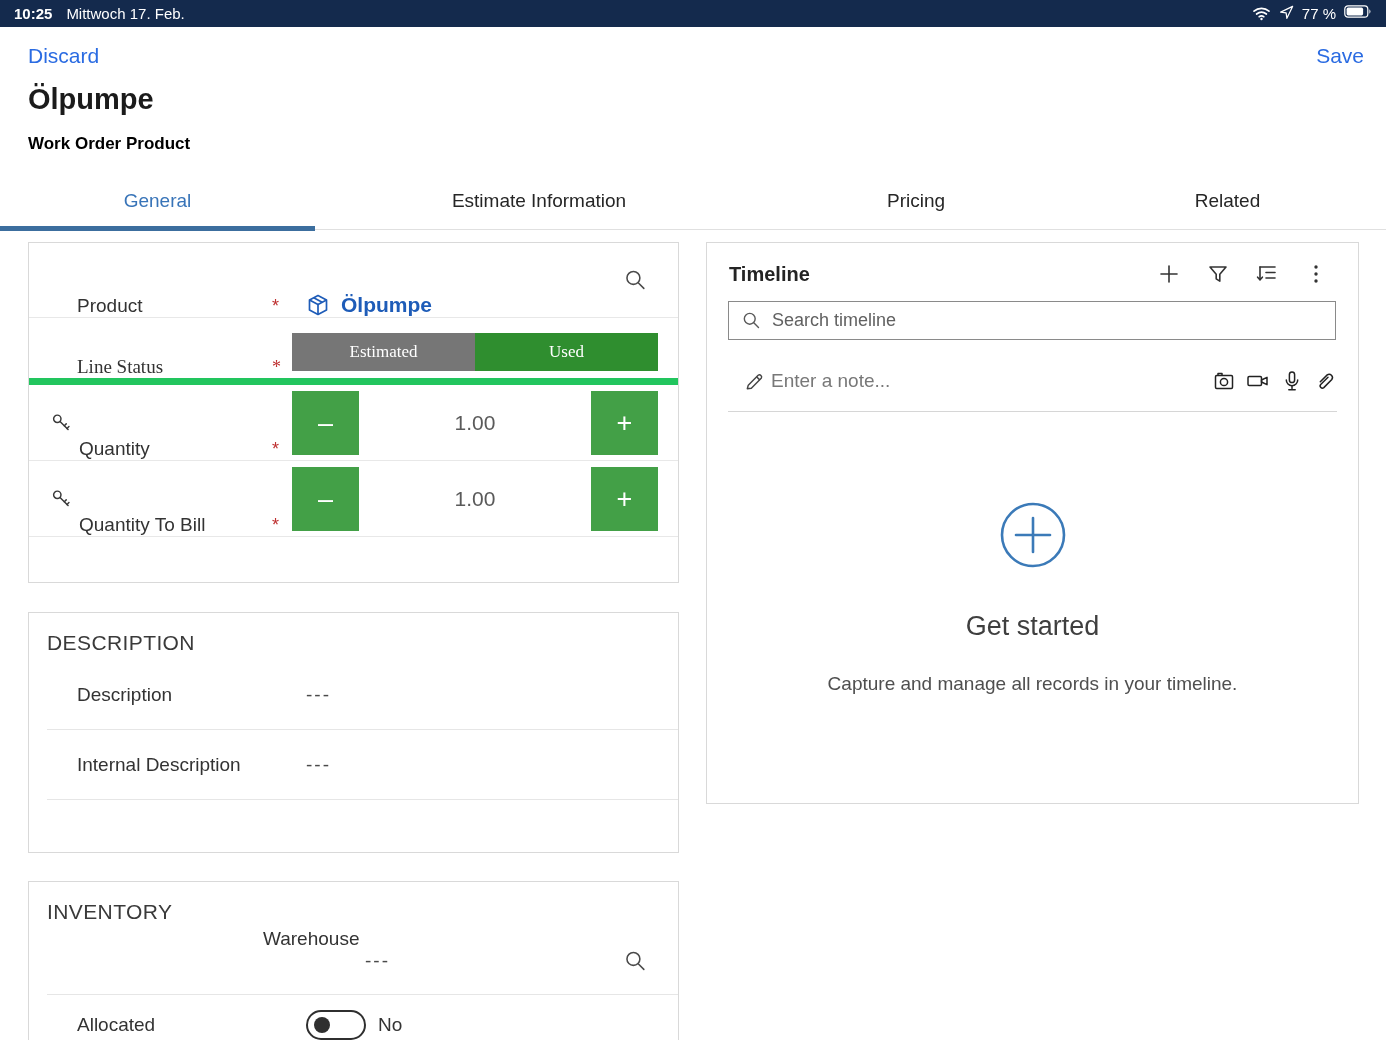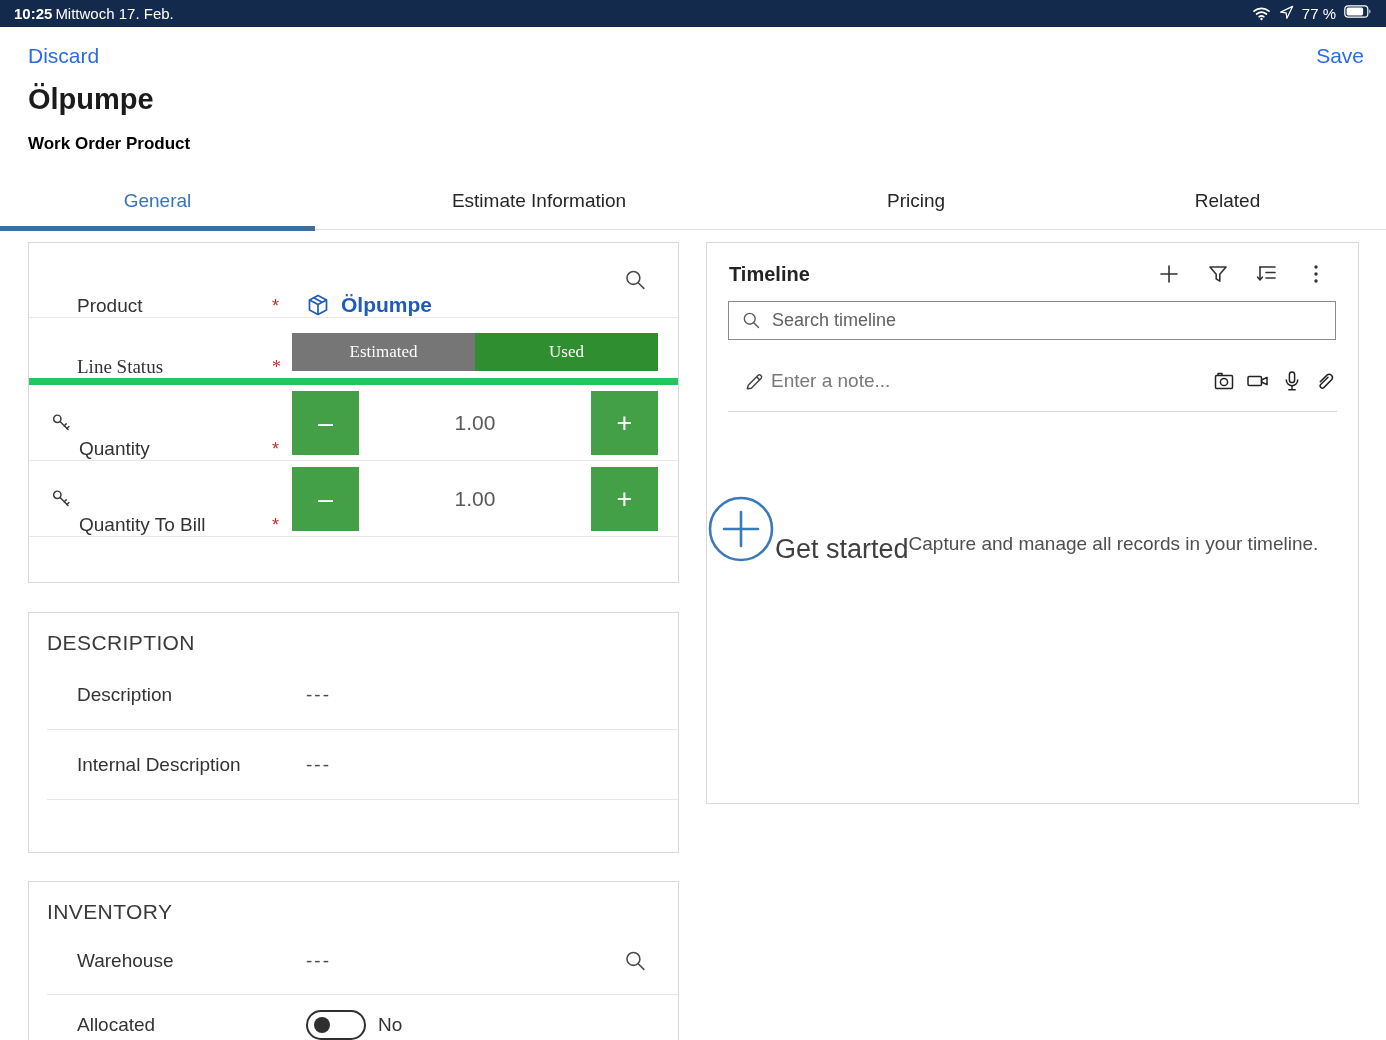--- a/index.html
+++ b/index.html
@@ -3,21 +3,21 @@
 <meta charset="utf-8">
 <style>
   * { margin:0; padding:0; box-sizing:border-box; }
   html,body { width:1386px; height:1040px; overflow:hidden; background:#ffffff;
               font-family:"Liberation Sans", sans-serif; }
 
   
   .statusbar { position:absolute; left:0; top:0; width:1386px; height:27px;
                background:#142A4D; color:#fff; display:flex; align-items:center;
                justify-content:space-between; padding:0 14px; font-size:15px; }
-  .sb-left { display:flex; align-items:flex-end; gap:3px; }
+  .sb-left { display:flex; align-items:flex-end; gap:14px; }
   .sb-time { font-weight:bold; }
   .sb-right { display:flex; gap:8px; }
   .sb-batt-label { font-size:15px; }
 
   
   .appbar { position:absolute; left:0; top:27px; width:1386px; height:145px; background:#fff; }
   .link-btn { position:absolute; font-size:21px; color:#2A6BE2; cursor:pointer; }
   .discard { left:28px; top:17px; }
   .save { right:22px; top:17px; }
   .page-title { position:absolute; left:28px; top:56px; font-size:29px; font-weight:bold; color:#1b1b1b; }
@@ -93,22 +93,22 @@
   .tl-search input::placeholder { color:#616161; }
   .tl-note { position:absolute; left:21px; right:21px; top:113px; height:50px;
              display:flex; align-items:center; }
   .note-pencil { color:#444; margin-left:15px; display:flex; }
   .tl-note input { border:none; outline:none; flex:1; font-size:19px; margin-left:5px;
                    color:#333; font-family:"Liberation Sans", sans-serif; }
   .tl-note input::placeholder { color:#787878; }
   .note-media { display:flex; align-items:center; gap:9px; }
   .media-btn { color:#222; cursor:pointer; display:flex; }
   .tl-divider { position:absolute; left:21px; right:21px; top:168px; height:1px; background:#d6d6d6; }
-  .get-started { position:absolute; left:0; right:0; top:249px; display:flex;
-                 flex-direction:row; align-items:center; }
+  .get-started { position:absolute; left:0; right:0; top:258px; display:flex;
+                 flex-direction:column; align-items:center;justify-content:space-between; }
   .gs-circle { color:#3B7AB8; cursor:pointer; display:flex; }
   .gs-title { margin-top:42px; font-size:27px; color:#3f3f3f; }
   .gs-caption { margin-top:31px; font-size:19px; color:#4f4f4f; }
 </style>
 </head>
 <body>
 
 <div class="statusbar">
   <div class="sb-left">
     <span class="sb-time">10:25</span>
@@ -233,21 +233,21 @@
   <div class="inset-divider"></div>
   <div class="srow">
     <span class="flabel">Internal Description</span>
     <span class="dashes">---</span>
   </div>
   <div class="inset-divider"></div>
 </div>
 
 <div class="panel panel-inv">
   <div class="section-title">INVENTORY</div>
-  <div class="srow" style="height:66px; margin-top:4px;">
+  <div class="srow" style="height:66px; margin-top:4px;flex-direction:column;">
     <span class="flabel">Warehouse</span>
     <span class="dashes">---</span>
     <span class="row-search">
       <svg width="25" height="25" viewBox="0 0 24 24" fill="none" stroke="currentColor" stroke-width="1.5" stroke-linecap="round">
         <circle cx="10" cy="10" r="6.2"></circle>
           <path d="M14.6 14.6 L20 20"></path>
       </svg>
     </span>
   </div>
   <div class="inset-divider"></div>

